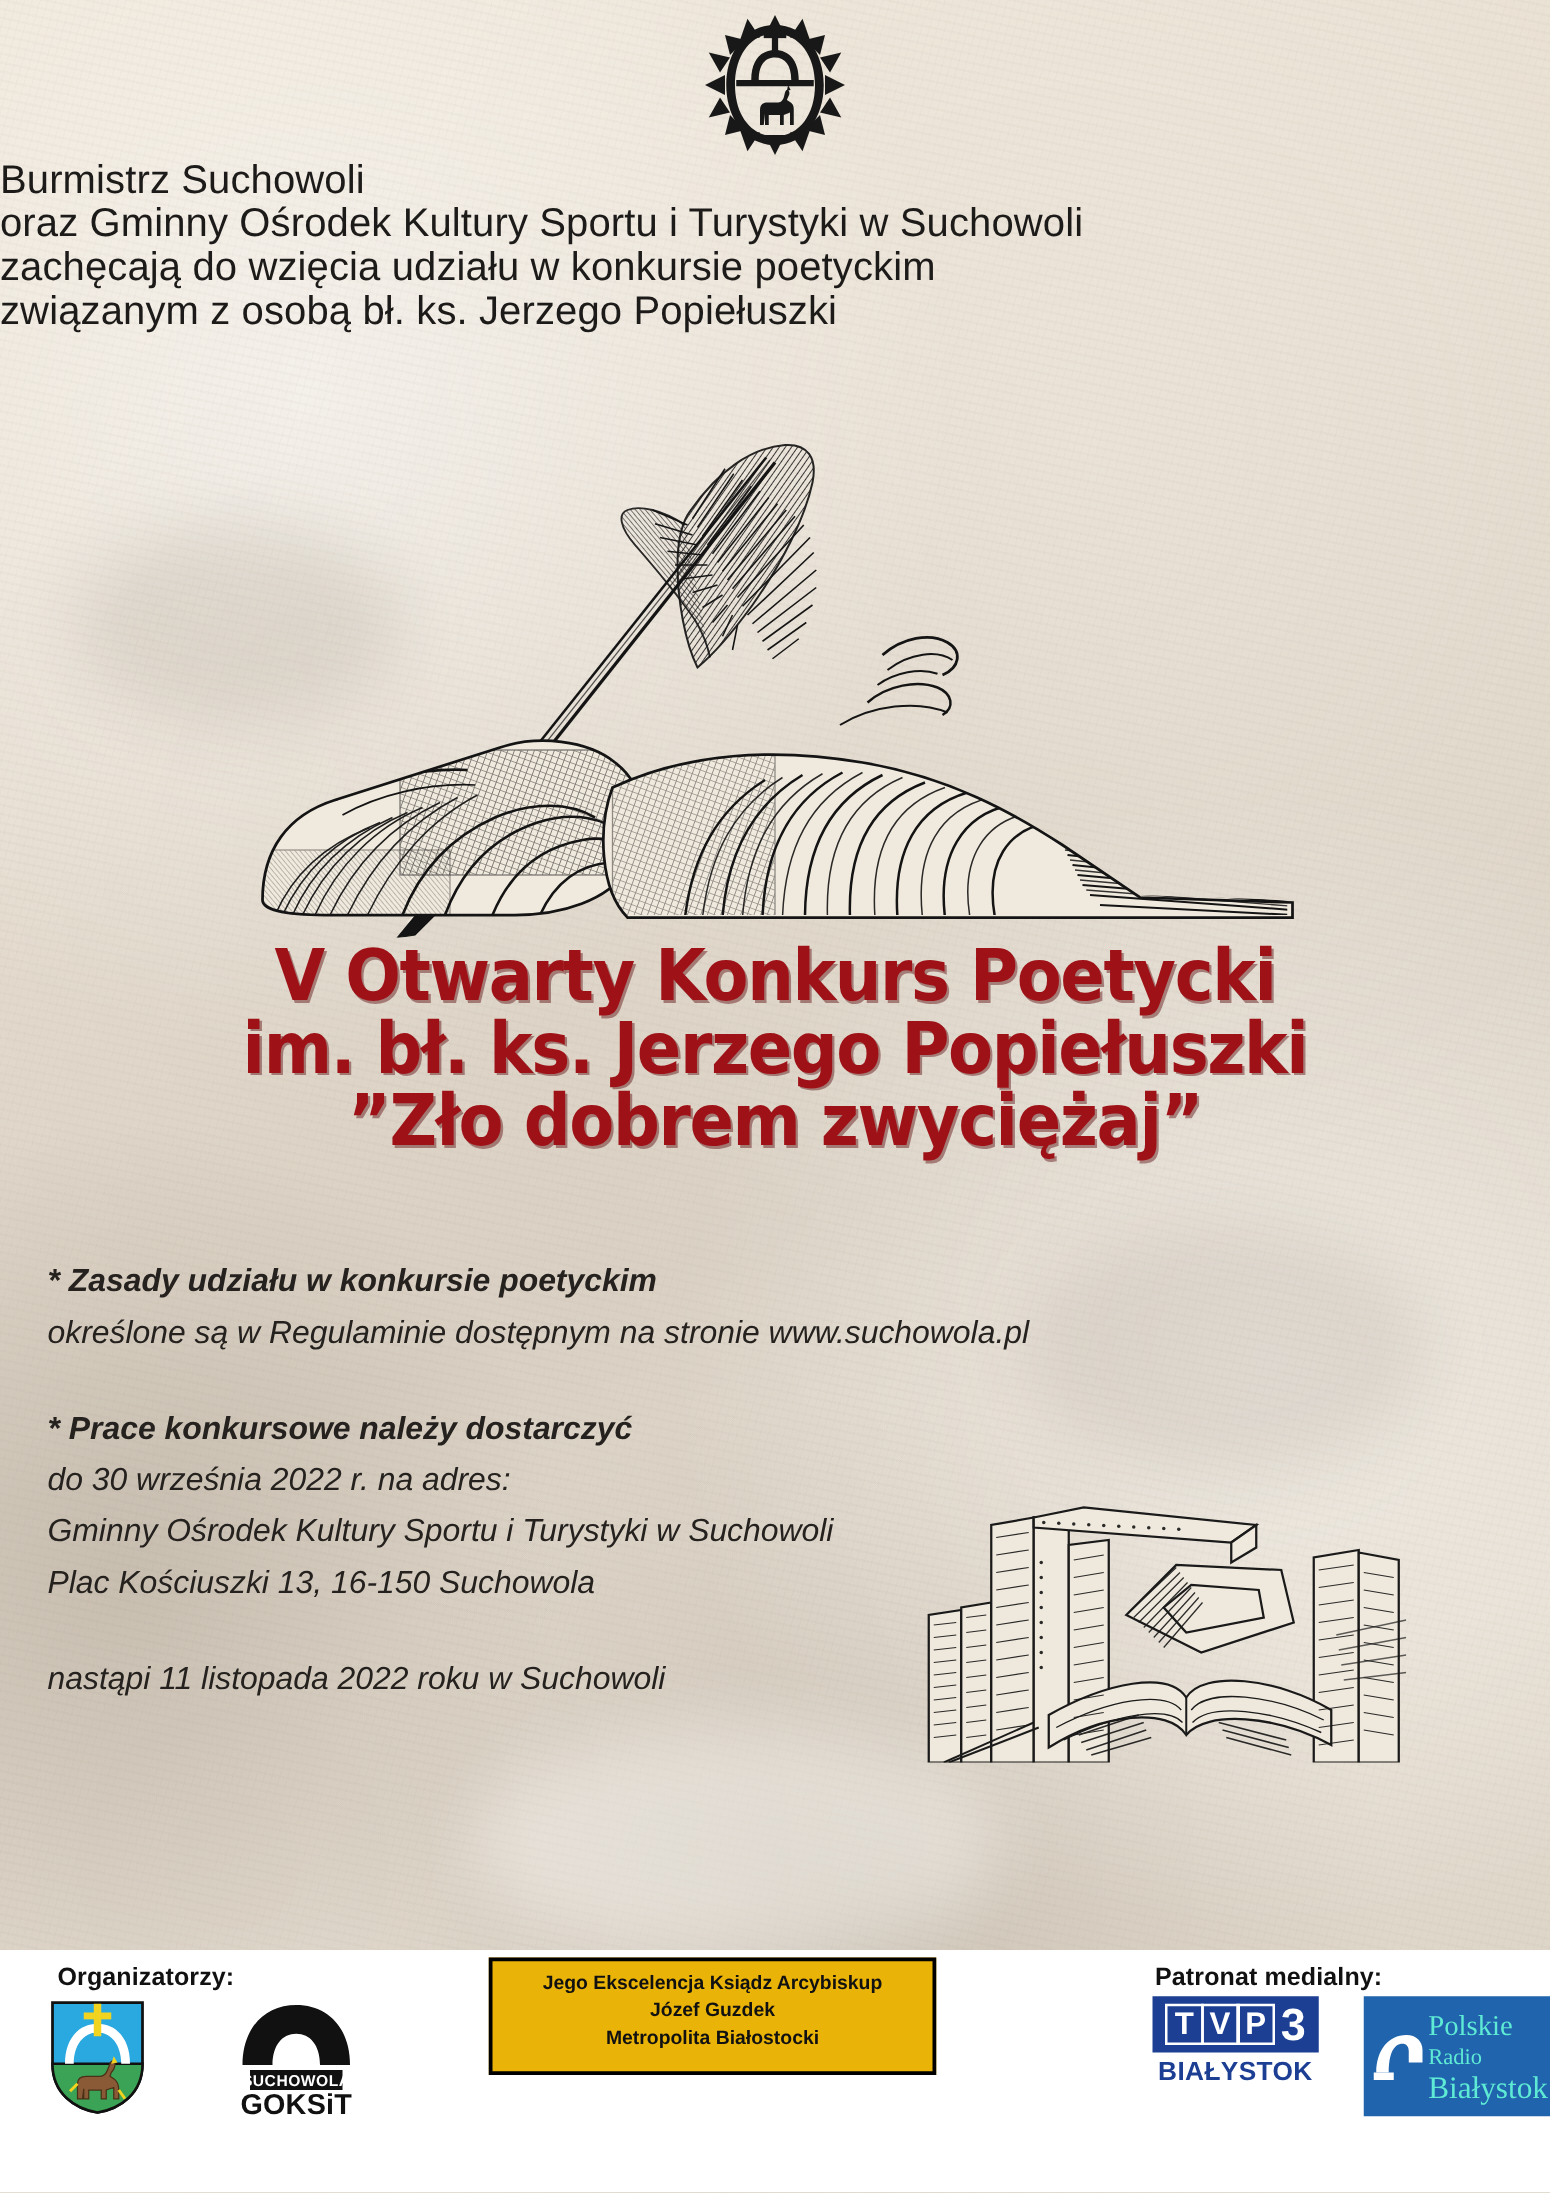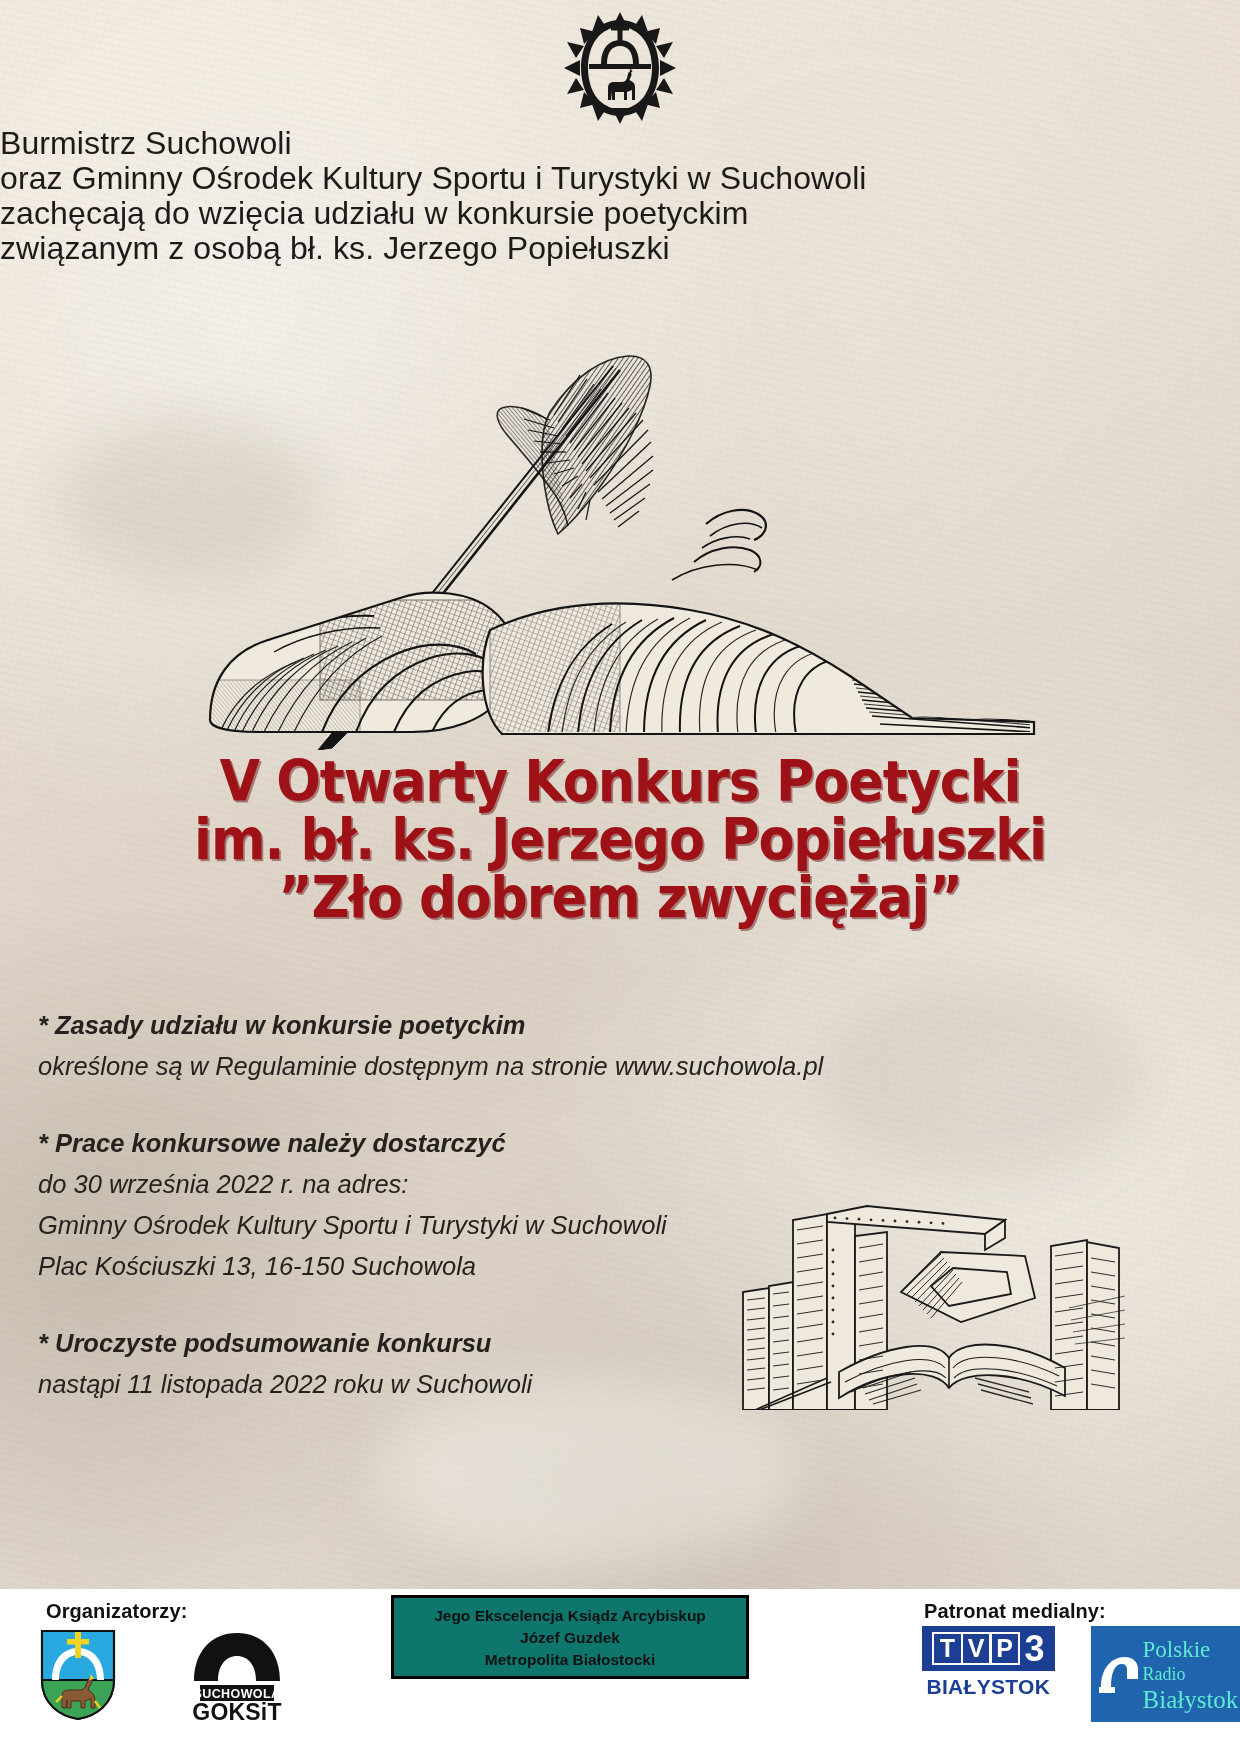--- a/index.html
+++ b/index.html
@@ -62,38 +62,38 @@
   }
   .body .lead{font-weight:bold;}
   .body .blk{margin-bottom:36px;}
   .body .blk:last-child{margin-bottom:0;}
 
   
   .books-wrap{position:absolute;left:735px;top:1110px;width:390px;height:300px;}
 
   
   .footer{
-    position:absolute;left:0;bottom:0;width:1240px;height:165px;
+    position:absolute;left:0;bottom:0;width:1240px;height:194px;
     background:#ffffff;
     display:flex;align-items:flex-start;
   }
   .fcol{position:relative;height:100%;}
   .fcol.org{width:360px;}
   .fcol.hon{width:420px;}
   .fcol.med{width:460px;}
   .ftitle{
     text-align:center;font-weight:bold;font-size:20px;color:#111;
     padding-top:11px;letter-spacing:.1px;
   }
   .org .ftitle{text-align:left;padding-left:46px;}
   .med .ftitle{text-align:left;padding-left:144px;}
   .org-logos{display:flex;align-items:center;gap:66px;padding-left:38px;margin-top:4px;}
   .hon-box{
-    margin:6px auto 0;width:340px;border:3px solid #000;background:#0f766e;
-    padding:7px 6px 5px;text-align:center;
+    margin:6px auto 0;width:340px;border:3px solid #000;background:#eab308;
+    padding:7px 6px 15px;text-align:center;
     font-size:15.5px;font-weight:bold;line-height:22px;color:#111;
   }
   .med-logos{display:flex;align-items:flex-start;gap:36px;padding-left:142px;margin-top:3px;}
   .tvp-block{display:flex;flex-direction:column;align-items:center;}
   .tvp-bar{background:#1c3f94;padding:6px 10px 6px 10px;display:flex;align-items:center;gap:7px;}
   .tvp-letters{display:flex;}
   .tvp-letters span{
     border:2.5px solid #fff;color:#fff;font-weight:bold;font-size:25px;
     width:27px;height:29px;display:flex;align-items:center;justify-content:center;
     margin-right:-2.5px;font-family:"Liberation Sans",sans-serif;
@@ -338,21 +338,20 @@
       <div class="lead">* Zasady udziału w konkursie poetyckim</div>
       <div>określone są w Regulaminie dostępnym na stronie www.suchowola.pl</div>
     </div>
     <div class="blk">
       <div class="lead">* Prace konkursowe należy dostarczyć</div>
       <div>do 30 września 2022 r. na adres:</div>
       <div>Gminny Ośrodek Kultury Sportu i Turystyki w Suchowoli</div>
       <div>Plac Kościuszki 13, 16-150 Suchowola</div>
     </div>
     <div class="blk">
-      <div class="lead">* Uroczyste podsumowanie konkursu</div>
       <div>nastąpi 11 listopada 2022 roku w Suchowoli</div>
     </div>
   </div>
 
   <div class="books-wrap">
     <svg width="390" height="300" viewBox="0 0 390 300">
       <g stroke="#1a1a1a" fill="#efe8dc" stroke-width="1.8">
 
         <path d="M8 300 L8 182 L34 178 L34 300 Z"></path>
         <path d="M34 300 L34 176 L58 172 L58 300 Z"></path>

